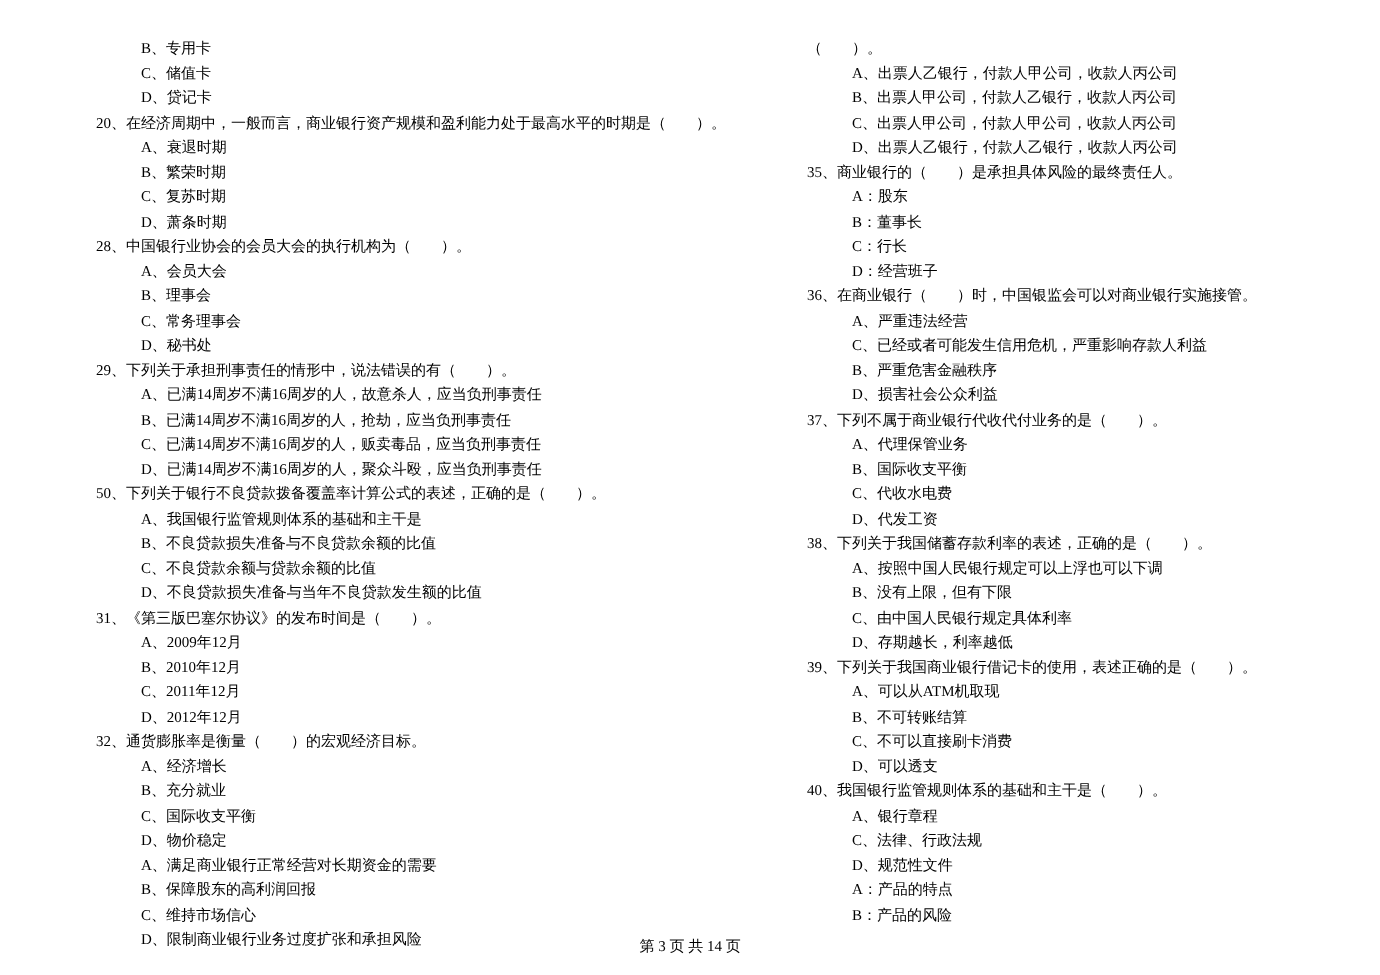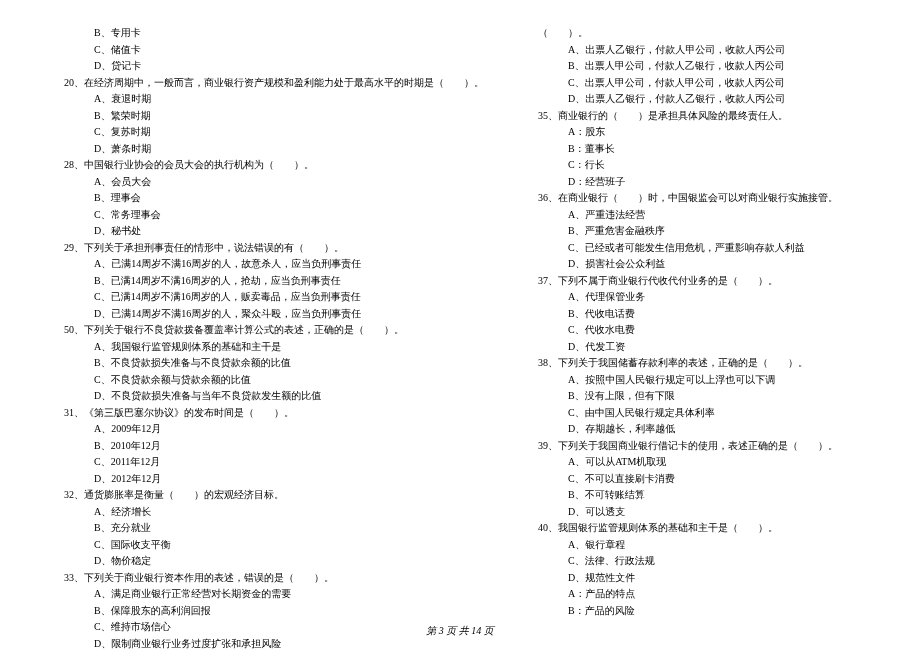--- a/index.html
+++ b/index.html
@@ -35,21 +35,20 @@
     .question {
       padding-left: 14px;
     }
     .footer {
       position: absolute;
       bottom: 12px;
       left: 0;
       right: 0;
       text-align: center;
       font-size: 10px;
-      font-style: italic;
     }
   </style>
 </head>
 <body>
 
 <div class="page">
   <div class="column" id="left-col">
       <div class="line option">B、专用卡</div>
       <div class="line option">C、储值卡</div>
       <div class="line option">D、贷记卡</div>
@@ -76,56 +75,55 @@
       <div class="line question">31、《第三版巴塞尔协议》的发布时间是（　　）。</div>
       <div class="line option">A、2009年12月</div>
       <div class="line option">B、2010年12月</div>
       <div class="line option">C、2011年12月</div>
       <div class="line option">D、2012年12月</div>
       <div class="line question">32、通货膨胀率是衡量（　　）的宏观经济目标。</div>
       <div class="line option">A、经济增长</div>
       <div class="line option">B、充分就业</div>
       <div class="line option">C、国际收支平衡</div>
       <div class="line option">D、物价稳定</div>
-      <div class="line question">33、下列关于商业银行资本作用的表述，错误的是（　　）。</div>
       <div class="line option">A、满足商业银行正常经营对长期资金的需要</div>
       <div class="line option">B、保障股东的高利润回报</div>
       <div class="line option">C、维持市场信心</div>
       <div class="line option">D、限制商业银行业务过度扩张和承担风险</div>
     </div>
   <div class="column" id="right-col">
       <div class="line question">（　　）。</div>
       <div class="line option">A、出票人乙银行，付款人甲公司，收款人丙公司</div>
       <div class="line option">B、出票人甲公司，付款人乙银行，收款人丙公司</div>
       <div class="line option">C、出票人甲公司，付款人甲公司，收款人丙公司</div>
       <div class="line option">D、出票人乙银行，付款人乙银行，收款人丙公司</div>
       <div class="line question">35、商业银行的（　　）是承担具体风险的最终责任人。</div>
       <div class="line option">A：股东</div>
       <div class="line option">B：董事长</div>
       <div class="line option">C：行长</div>
       <div class="line option">D：经营班子</div>
       <div class="line question">36、在商业银行（　　）时，中国银监会可以对商业银行实施接管。</div>
       <div class="line option">A、严重违法经营</div>
+      <div class="line option">C、已经或者可能发生信用危机，严重影响存款人利益</div>
       <div class="line option">B、严重危害金融秩序</div>
-      <div class="line option">C、已经或者可能发生信用危机，严重影响存款人利益</div>
       <div class="line option">D、损害社会公众利益</div>
       <div class="line question">37、下列不属于商业银行代收代付业务的是（　　）。</div>
       <div class="line option">A、代理保管业务</div>
-      <div class="line option">B、代收电话费</div>
+      <div class="line option">B、国际收支平衡</div>
       <div class="line option">C、代收水电费</div>
       <div class="line option">D、代发工资</div>
       <div class="line question">38、下列关于我国储蓄存款利率的表述，正确的是（　　）。</div>
       <div class="line option">A、按照中国人民银行规定可以上浮也可以下调</div>
       <div class="line option">B、没有上限，但有下限</div>
       <div class="line option">C、由中国人民银行规定具体利率</div>
       <div class="line option">D、存期越长，利率越低</div>
       <div class="line question">39、下列关于我国商业银行借记卡的使用，表述正确的是（　　）。</div>
       <div class="line option">A、可以从ATM机取现</div>
+      <div class="line option">B、不可转账结算</div>
       <div class="line option">C、不可以直接刷卡消费</div>
-      <div class="line option">B、不可转账结算</div>
       <div class="line option">D、可以透支</div>
       <div class="line question">40、我国银行监管规则体系的基础和主干是（　　）。</div>
       <div class="line option">A、银行章程</div>
       <div class="line option">C、法律、行政法规</div>
       <div class="line option">D、规范性文件</div>
       <div class="line option">A：产品的特点</div>
       <div class="line option">B：产品的风险</div>
     </div>
 </div>
 <div class="footer">第 3 页 共 14 页</div>

